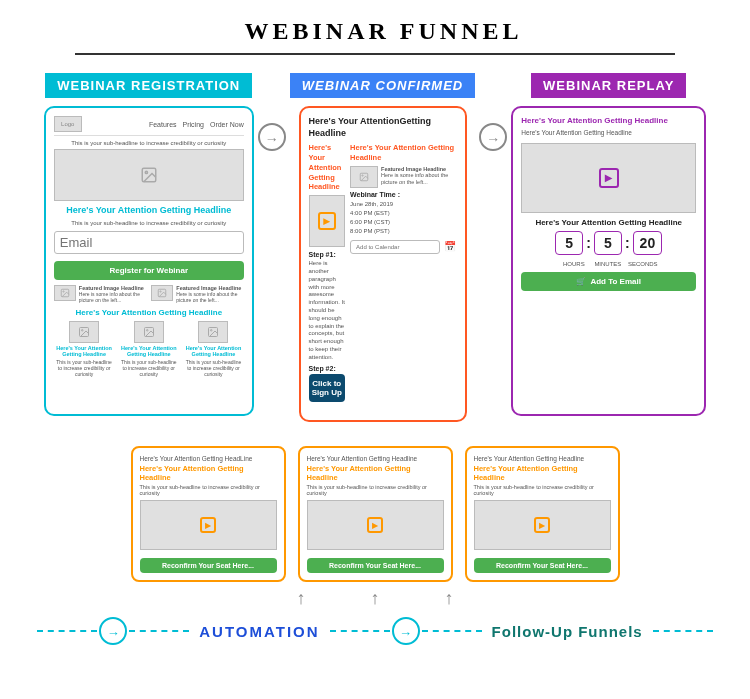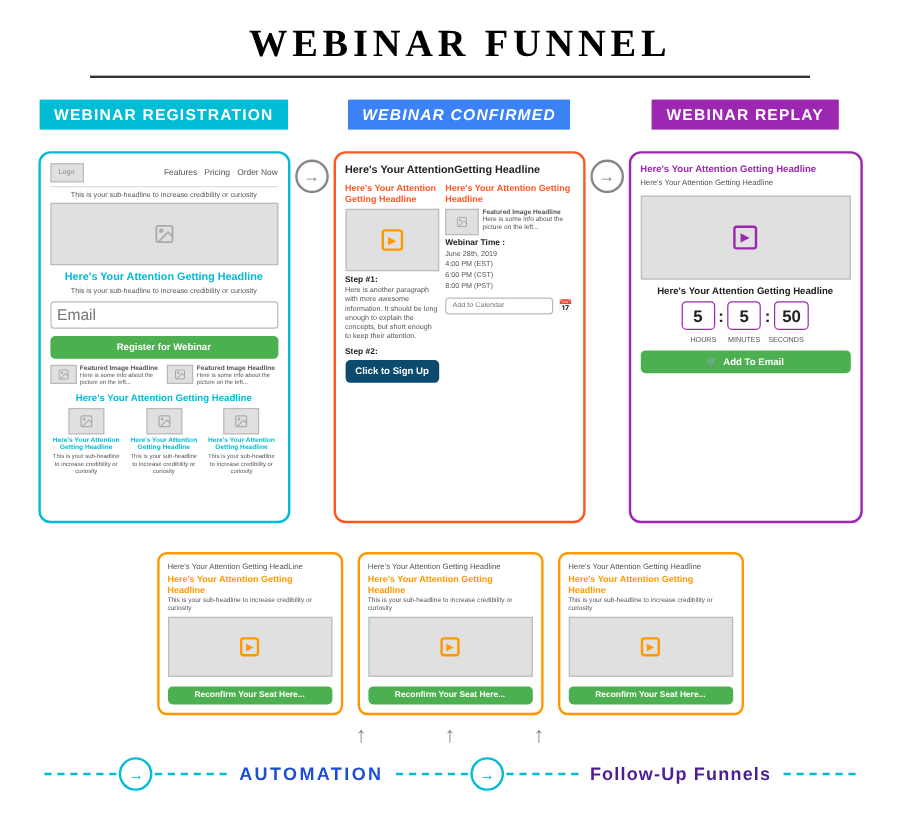--- a/index.html
+++ b/index.html
@@ -7,21 +7,21 @@
       font-family: Arial, sans-serif;
       background: #fff;
       width: 750px;
       min-height: 699px;
       overflow-x: hidden;
     }
 
     
     .main-title {
       text-align: center;
-      font-size: 32px;
+      font-size: 24px;
       font-weight: bold;
       letter-spacing: 4px;
       font-family: 'Georgia', serif;
       padding: 18px 0 8px 17px;
       text-transform: uppercase;
     }
     .title-underline {
       width: 600px;
       height: 2px;
       background: #333;
@@ -40,21 +40,21 @@
 
     
     .section-label {
       text-align: left;
       font-weight: bold;
       font-size: 13px;
       padding: 5px 12px;
       border-radius: 0;
       color: #fff;
       display: inline-block;
-      margin-bottom: 18px;
+      margin-bottom: 8px;
       letter-spacing: 1px;
       text-transform: uppercase;
     }
     .label-registration { background: #00bcd4; }
     .label-confirmed { background: #3b82f6; font-style: italic; }
     .label-replay { background: #9c27b0; }
     .label-indoctrination { background: #ff9800; }
 
     
     .card {
@@ -62,21 +62,21 @@
       padding: 8px;
       background: #fff;
     }
     .card-registration {
       border: 2.5px solid #00bcd4;
       width: 210px;
       min-height: 310px;
     }
     .card-confirmed {
       border: 2.5px solid #ff5722;
-      width: 210px;
+      width: 168px;
       min-height: 310px;
     }
     .card-replay {
       border: 2.5px solid #9c27b0;
       width: 195px;
       min-height: 310px;
     }
 
     
     .section-wrap {
@@ -403,21 +403,21 @@
     .auto-label {
       font-size: 15px;
       font-weight: bold;
       color: #1d4ed8;
       letter-spacing: 2px;
       padding: 0 8px;
     }
     .followup-label {
       font-size: 15px;
       font-weight: bold;
-      color: #4c1d95;
+      color: #0f766e;
       letter-spacing: 1px;
       padding: 0 8px;
     }
   </style>
 </head>
 <body>
 
 <div class="main-title">WEBINAR FUNNEL</div>
 <div class="title-underline"></div>
 
@@ -607,21 +607,21 @@
         <div class="replay-play-btn">▶</div>
       </div>
 
       <div class="replay-headline2">Here's Your Attention Getting Headline</div>
 
       <div class="replay-timer-row">
         <div class="timer-box">5</div>
         <span class="timer-colon">:</span>
         <div class="timer-box">5</div>
         <span class="timer-colon">:</span>
-        <div class="timer-box">50</div>
+        <div class="timer-box">20</div>
       </div>
       <div class="timer-labels">
         <span class="timer-label">HOURS</span>
         <span class="timer-label">MINUTES</span>
         <span class="timer-label">SECONDS</span>
       </div>
 
       <button class="replay-add-btn">
         <span>🛒</span>
         <span>Add To Email</span>

